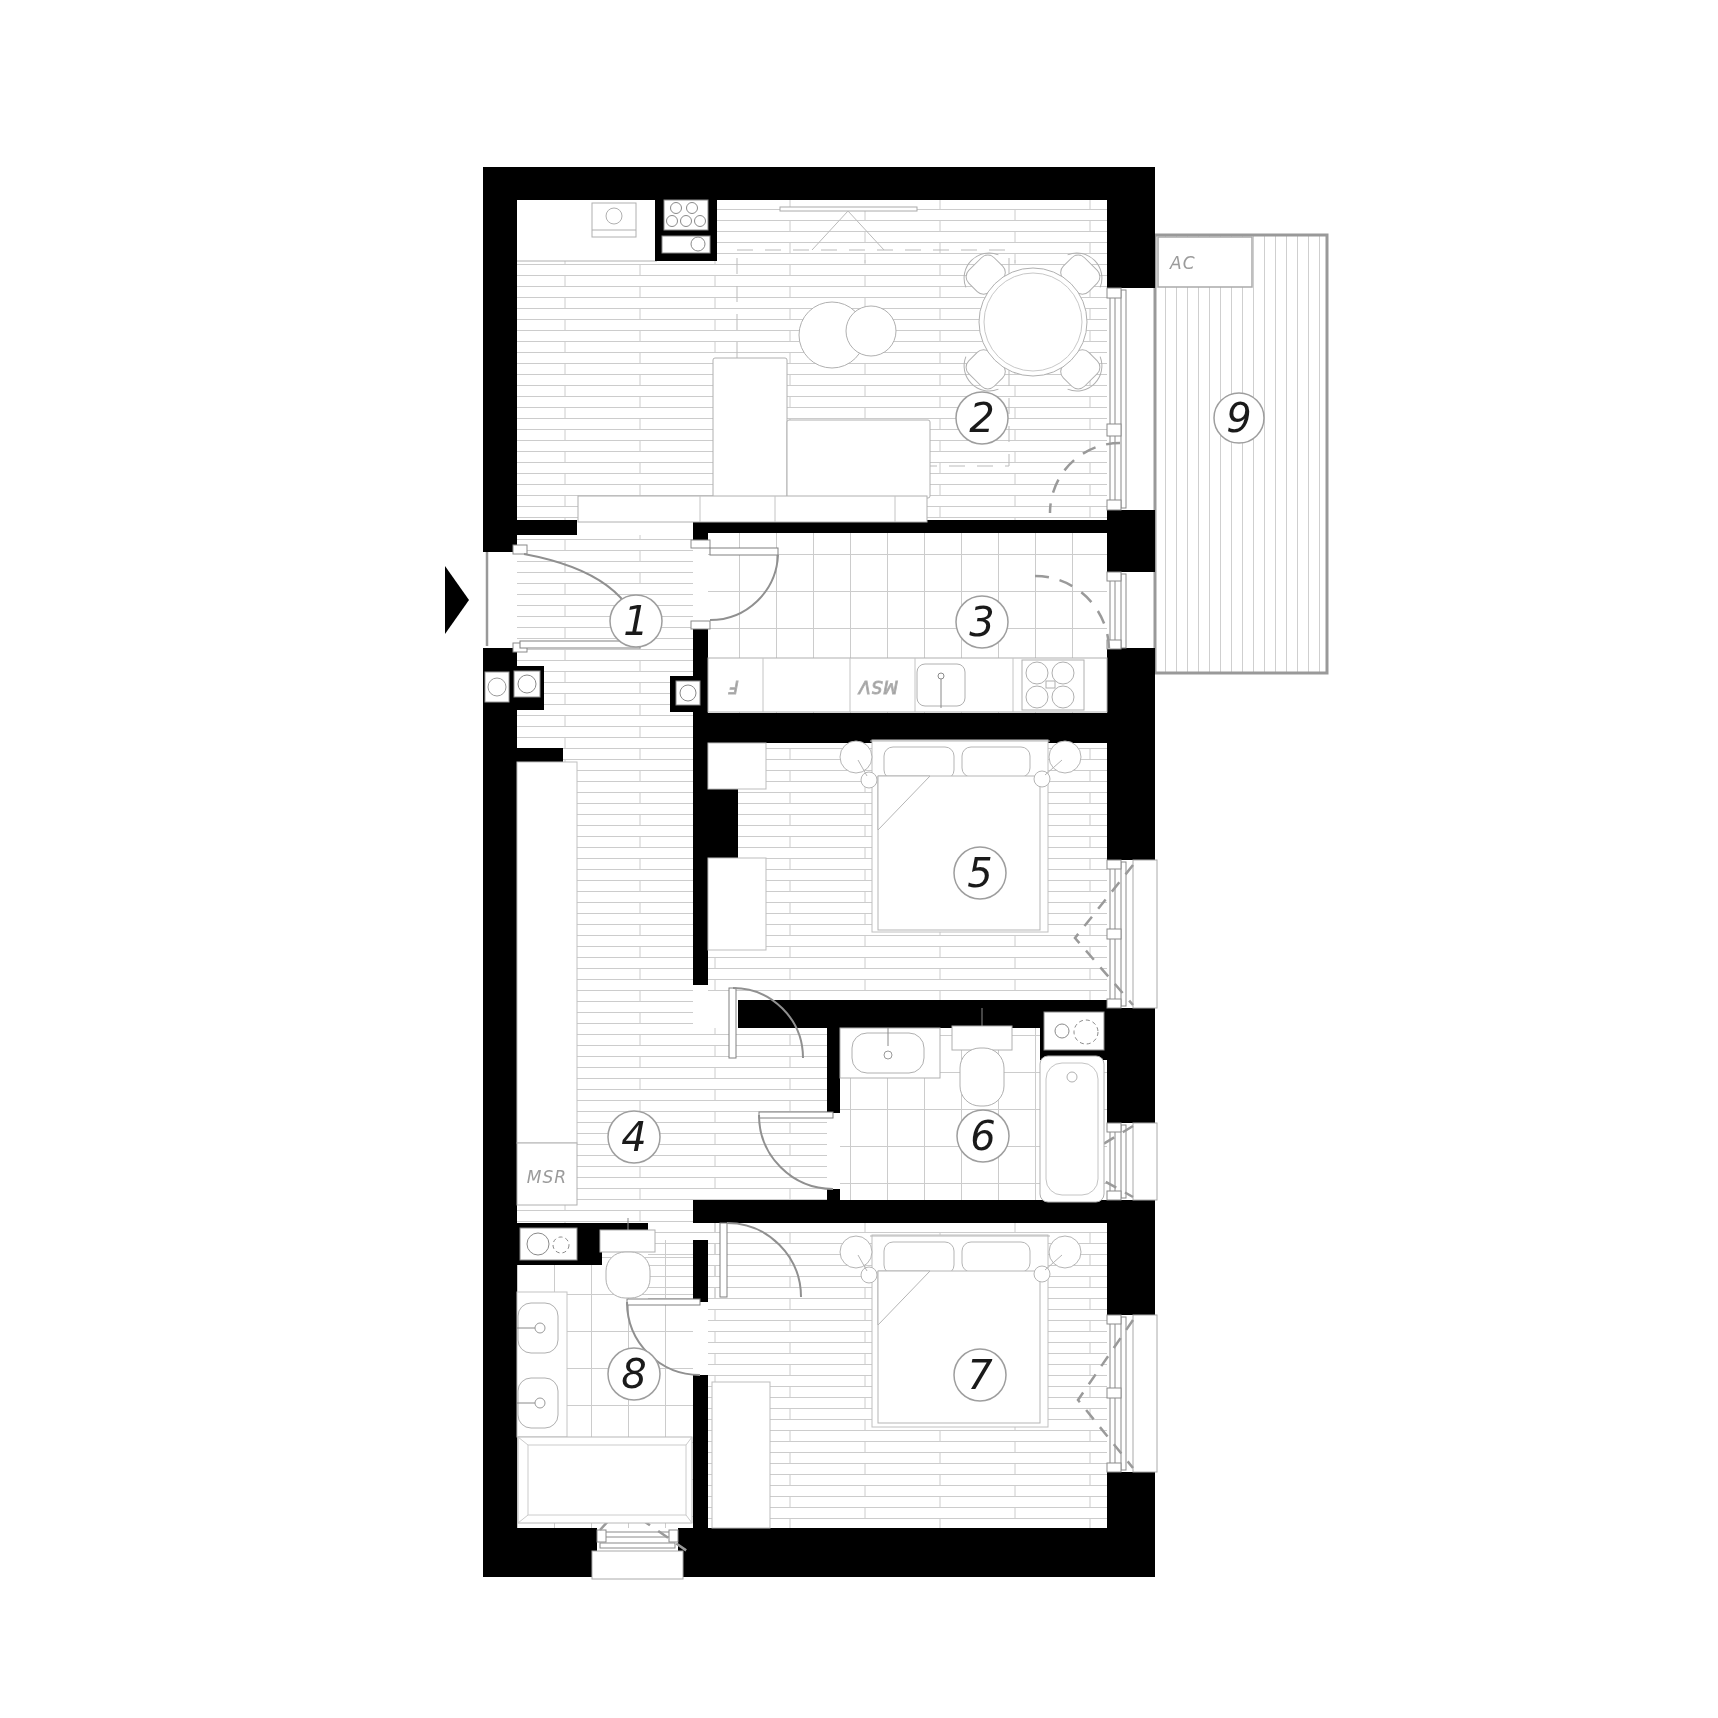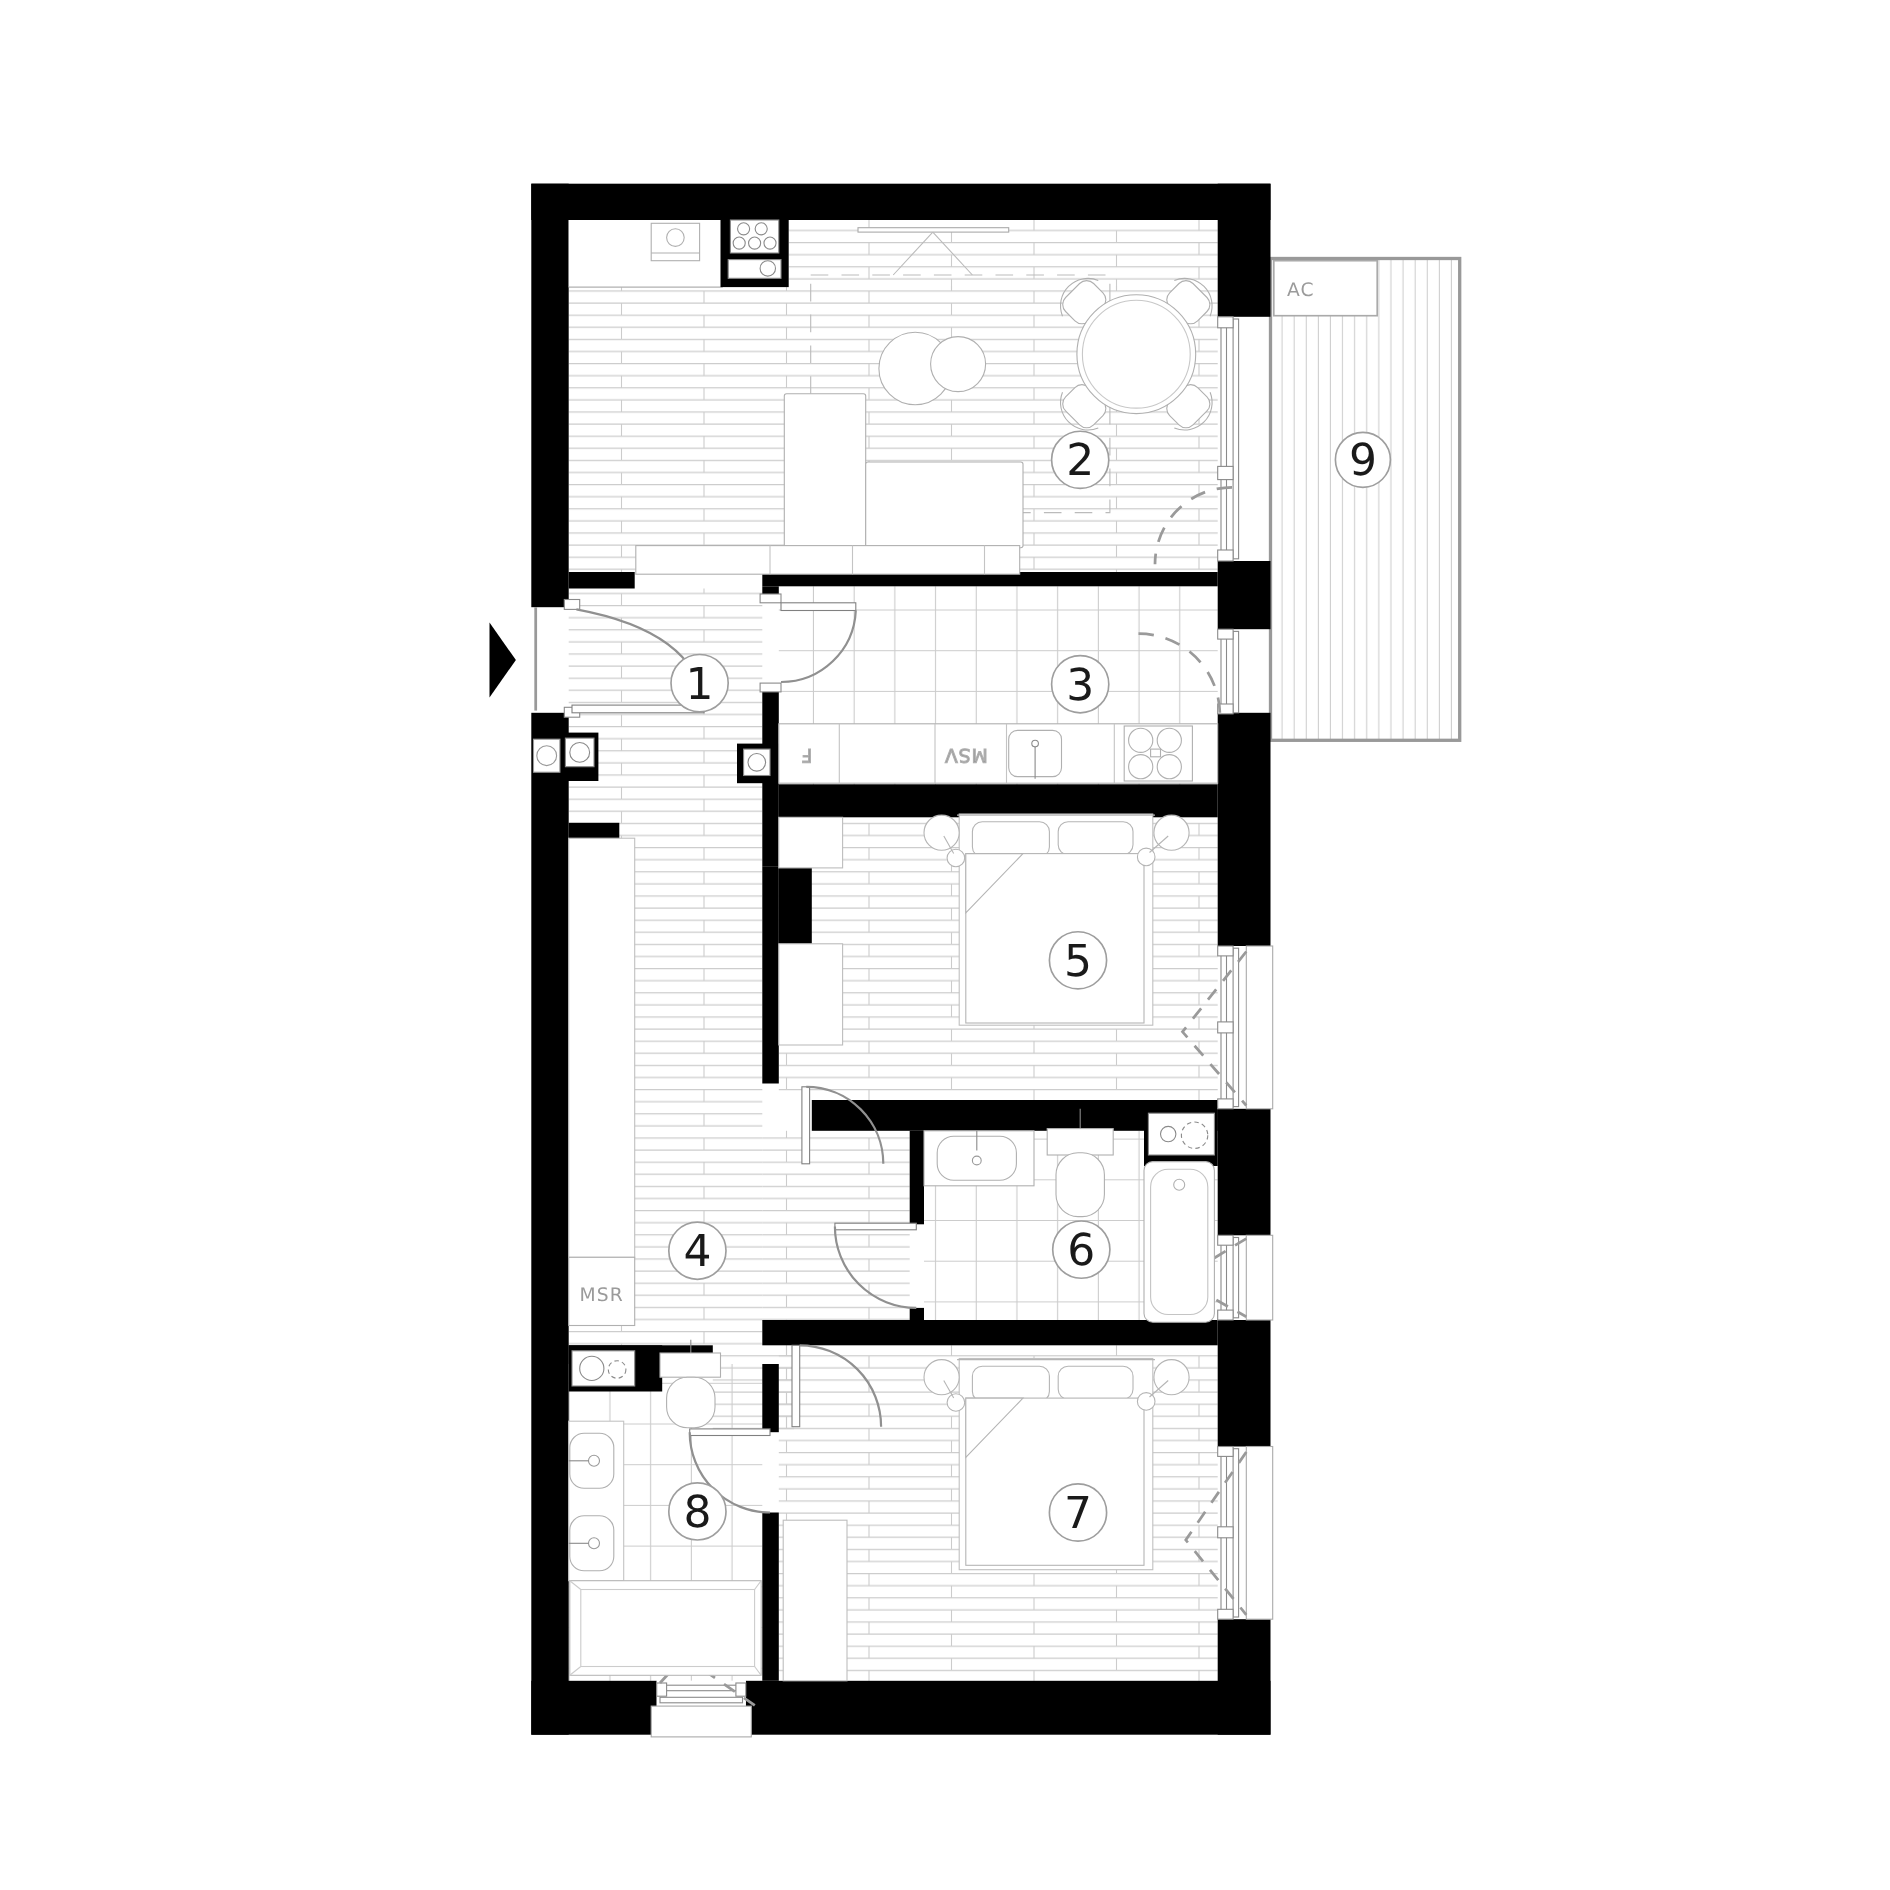--- a/index.html
+++ b/index.html
@@ -1,17 +1,17 @@
 <!DOCTYPE html>
 <html><head>
 <meta charset="utf-8">
 <style>
   html,body{margin:0;padding:0;background:#ffffff;}
   body{font-family:"DejaVu Sans","Liberation Sans",sans-serif;}
-  #stage{width:1686px;height:1718px;position:relative;background:#fff;}
+  #stage{width:1686px;height:1718px;position:relative;background:#fff;font-style:italic;}
   svg{display:block;}
   text{user-select:none;}
   .room-num{font-family:"DejaVu Sans","Liberation Sans",sans-serif;font-size:40px;fill:#1a1a1a;}
   .tag{font-family:"DejaVu Sans","Liberation Sans",sans-serif;font-size:17px;fill:#9b9b9b;letter-spacing:1px;}
 </style>
 </head>
 <body>
 
 <div id="stage">
 <svg width="1718" height="1718" viewBox="0 0 1718 1718" xmlns="http://www.w3.org/2000/svg">

